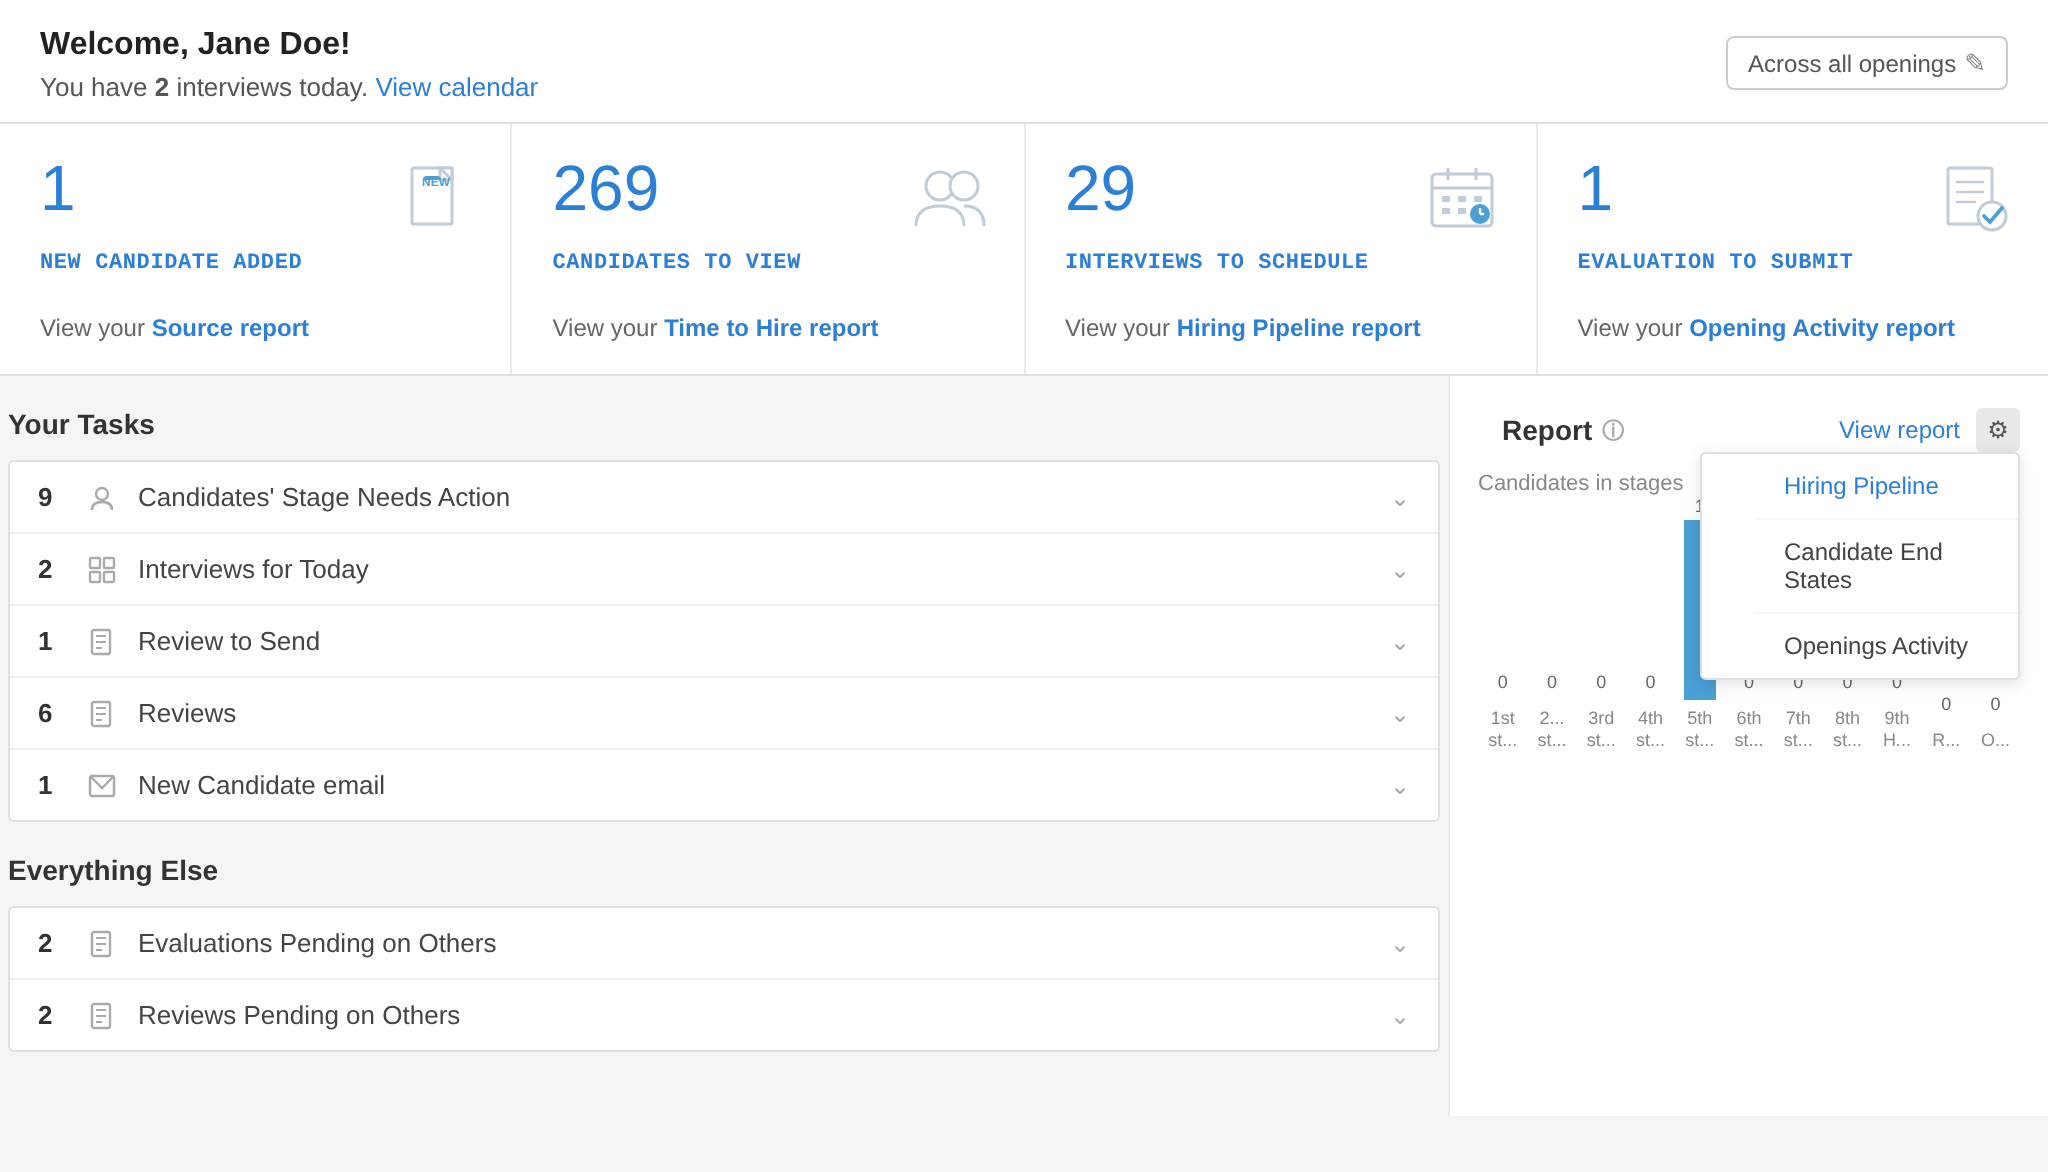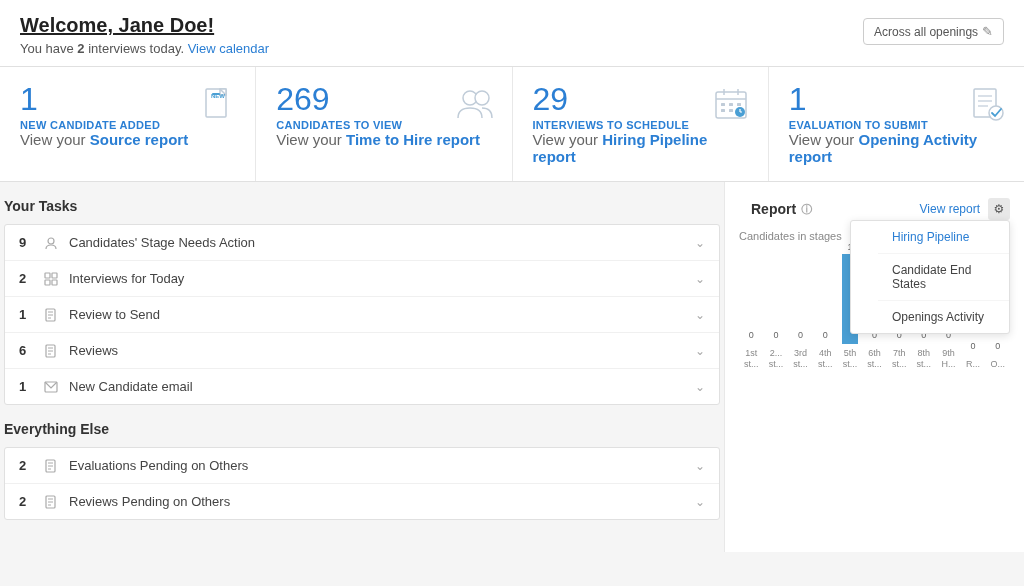--- a/index.html
+++ b/index.html
@@ -2,34 +2,34 @@
 <html><head>
   <meta charset="utf-8">
   <style>
     * { box-sizing: border-box; margin: 0; padding: 0; }
     body { font-family: -apple-system, BlinkMacSystemFont, 'Segoe UI', Arial, sans-serif; background: #f5f5f5; color: #333; font-size: 13px; }
     
     .page-wrapper { width: 1024px; min-height: 586px; background: #f5f5f5; overflow: hidden; }
     
     
     .header { background: #fff; padding: 14px 20px 10px 20px; border-bottom: 1px solid #e0e0e0; display: flex; justify-content: space-between; align-items: flex-start; }
-    .header-left h1 { font-size: 20px; font-weight: 600; color: #222; text-decoration: underline; }
+    .header-left h1 { font-size: 16px; font-weight: 600; color: #222; }
     .header-left p { font-size: 13px; color: #555; margin-top: 4px; }
     .header-left p a { color: #2b7fd4; text-decoration: none; }
     .header-right { display: flex; align-items: center; gap: 6px; margin-top: 4px; }
     .across-btn { border: 1px solid #ccc; background: #fff; padding: 5px 10px; border-radius: 4px; font-size: 12px; color: #555; cursor: pointer; display: flex; align-items: center; gap: 4px; }
     .edit-icon { color: #888; font-size: 13px; }
 
     
     .stat-cards { display: flex; gap: 0; background: #fff; border-bottom: 1px solid #e0e0e0; }
     .stat-card { flex: 1; padding: 16px 20px 16px 20px; border-right: 1px solid #e8e8e8; position: relative; }
     .stat-card:last-child { border-right: none; }
     .stat-number { font-size: 32px; font-weight: 300; color: #2b7fd4; line-height: 1; }
-    .stat-label { font-size: 11px; font-weight: 700; color: #2b7fd4; margin-top: 4px; letter-spacing: 0.3px; }
-    .stat-sub { font-size: 15px; color: #666; margin-top: 0; }
+    .stat-label { font-size: 11px; font-weight: 700; color: #2b7fd4; margin-top: 16px; letter-spacing: 0.3px; font-family: Liberation Mono, monospace; }
+    .stat-sub { font-size: 12px; color: #666; margin-top: 19px; }
     .stat-sub span { font-weight: 600; color: #2b7fd4; }
     .stat-icon { position: absolute; top: 16px; right: 16px; width: 42px; height: 42px; display: flex; align-items: center; justify-content: center; }
 
     
     .main-content { display: flex; gap: 0; padding: 0; }
     .left-panel { flex: 1; padding: 16px 4px; }
     .right-panel { width: 300px; padding: 16px 0; background: #fff; border-left: 1px solid #e8e8e8; }
 
     
     .section-title { font-size: 14px; font-weight: 600; color: #333; margin-bottom: 10px; }

